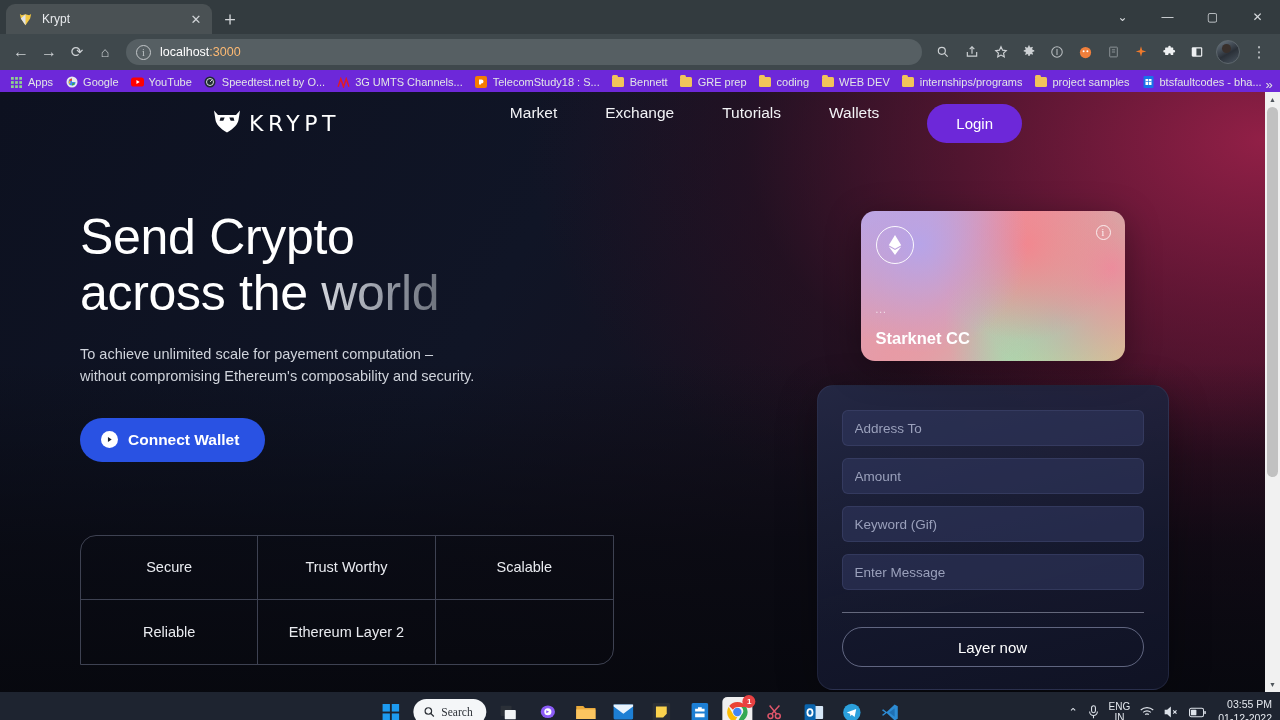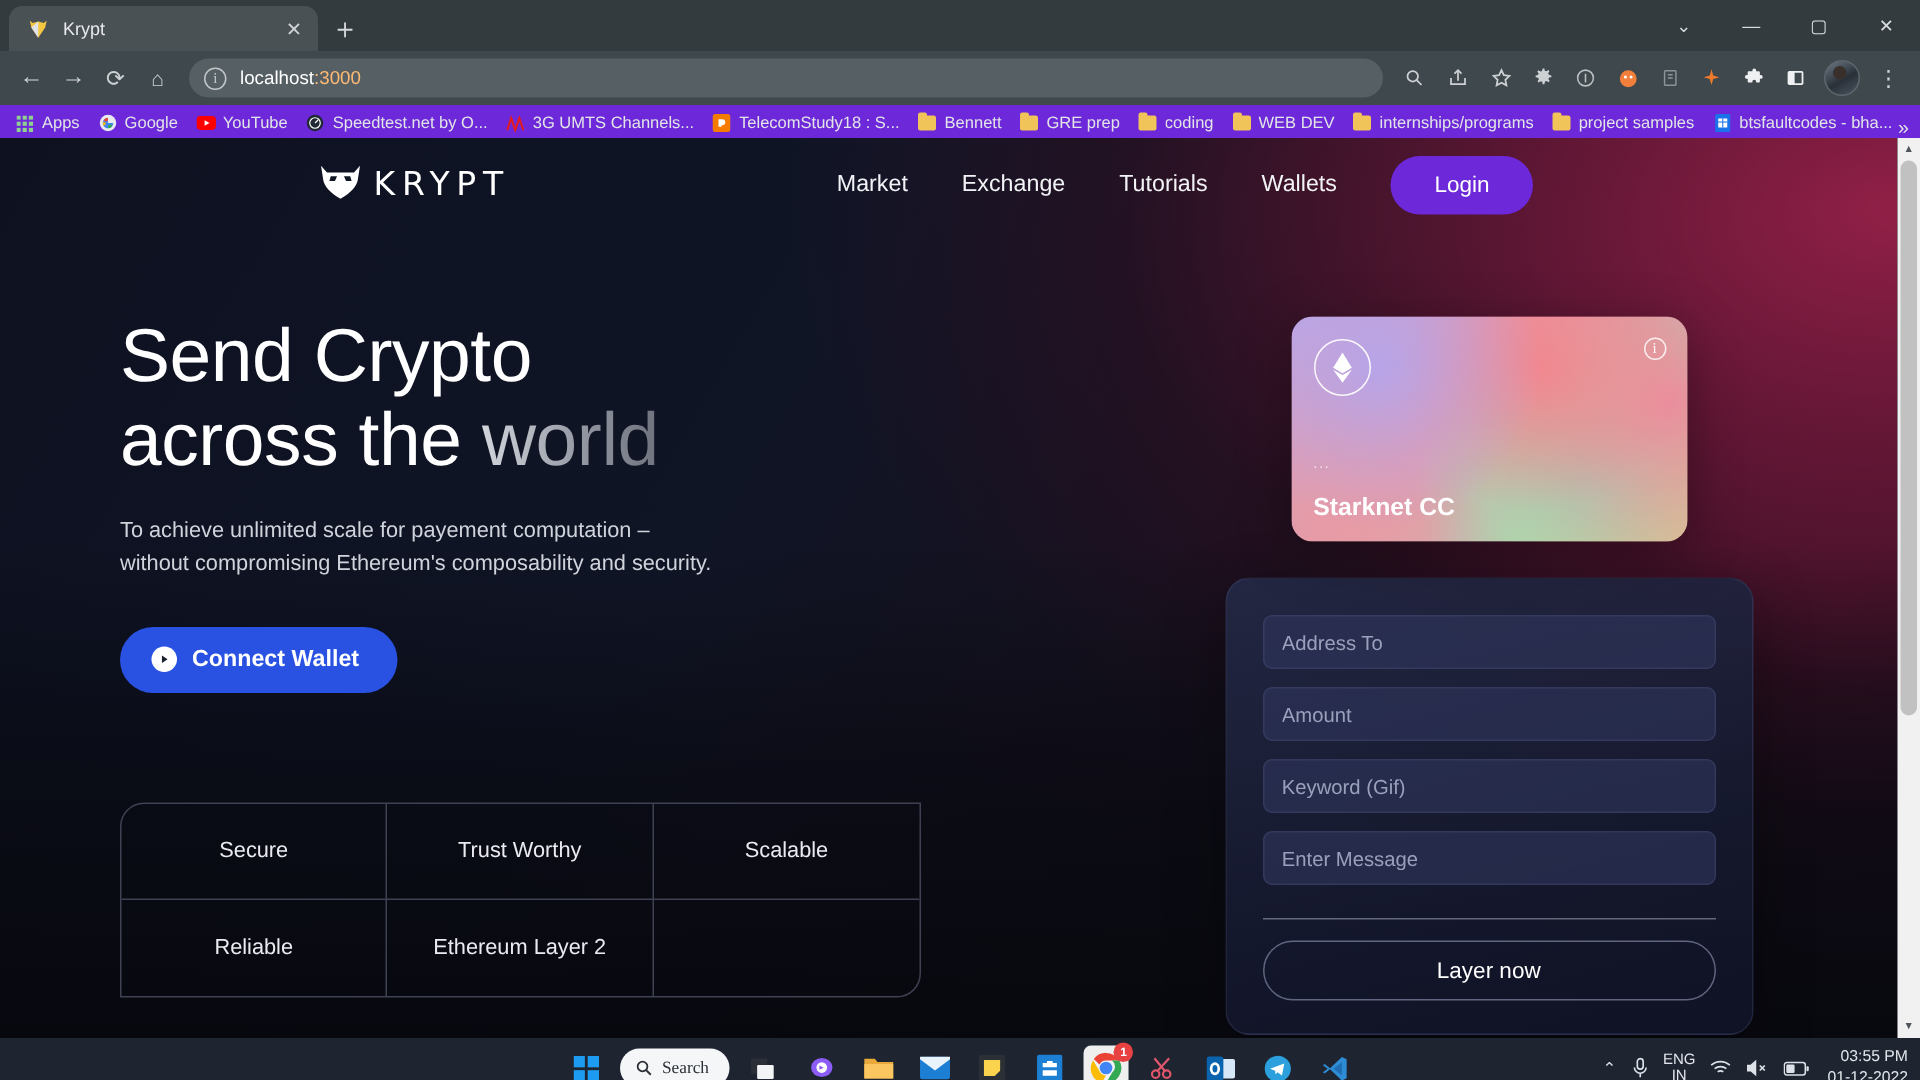--- a/index.html
+++ b/index.html
@@ -141,21 +141,21 @@
   .navbar {
     position: relative; z-index: 3; height: 62px;
     display: flex; align-items: center; padding: 0 0 0 212px;
   }
   .logo { display: flex; align-items: center; gap: 7px; }
   .logo-text {
     font-size: 22px; letter-spacing: 4.5px; color: #ffffff; font-weight: 400;
     font-family: "DejaVu Sans", sans-serif;
   }
   .nav-links {
-    margin-left: auto; display: flex; align-items: center; gap: 36px;
+    margin-left: auto; display: flex; gap: 48px;
     padding-right: 243px;
   }
   .nav-link { font-size: 15.5px; color: #f2f3f6; white-space: nowrap; }
   .login-btn {
     background: #6d28d9; color: #fff; border: none; border-radius: 22px;
     padding: 11px 29px; font-size: 15px; font-family: inherit;
     white-space: nowrap;
   }
 
   

